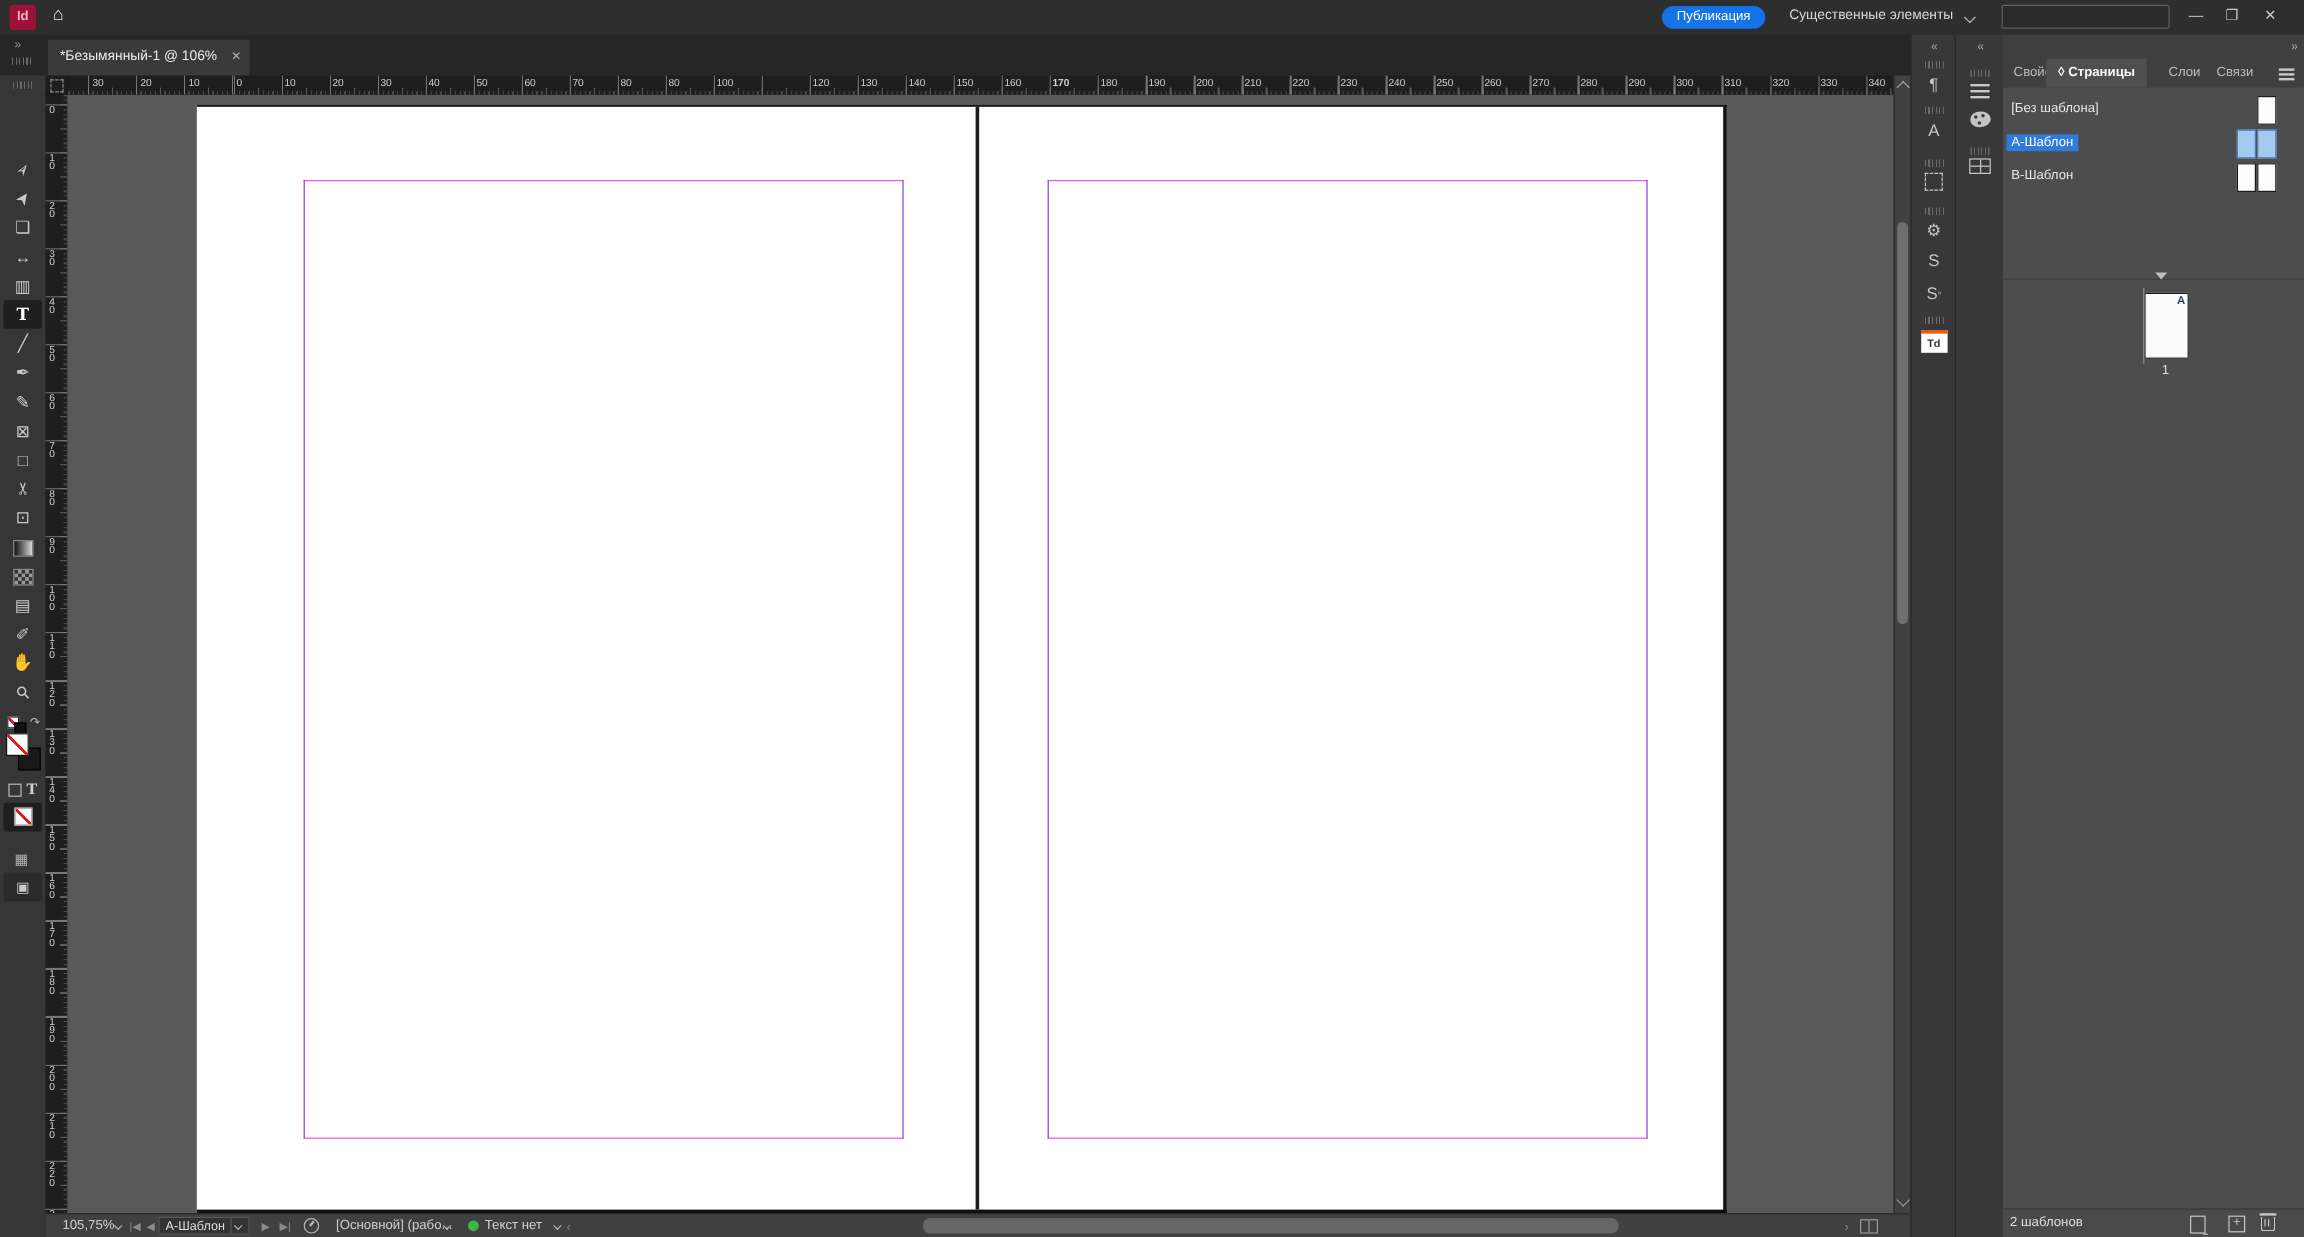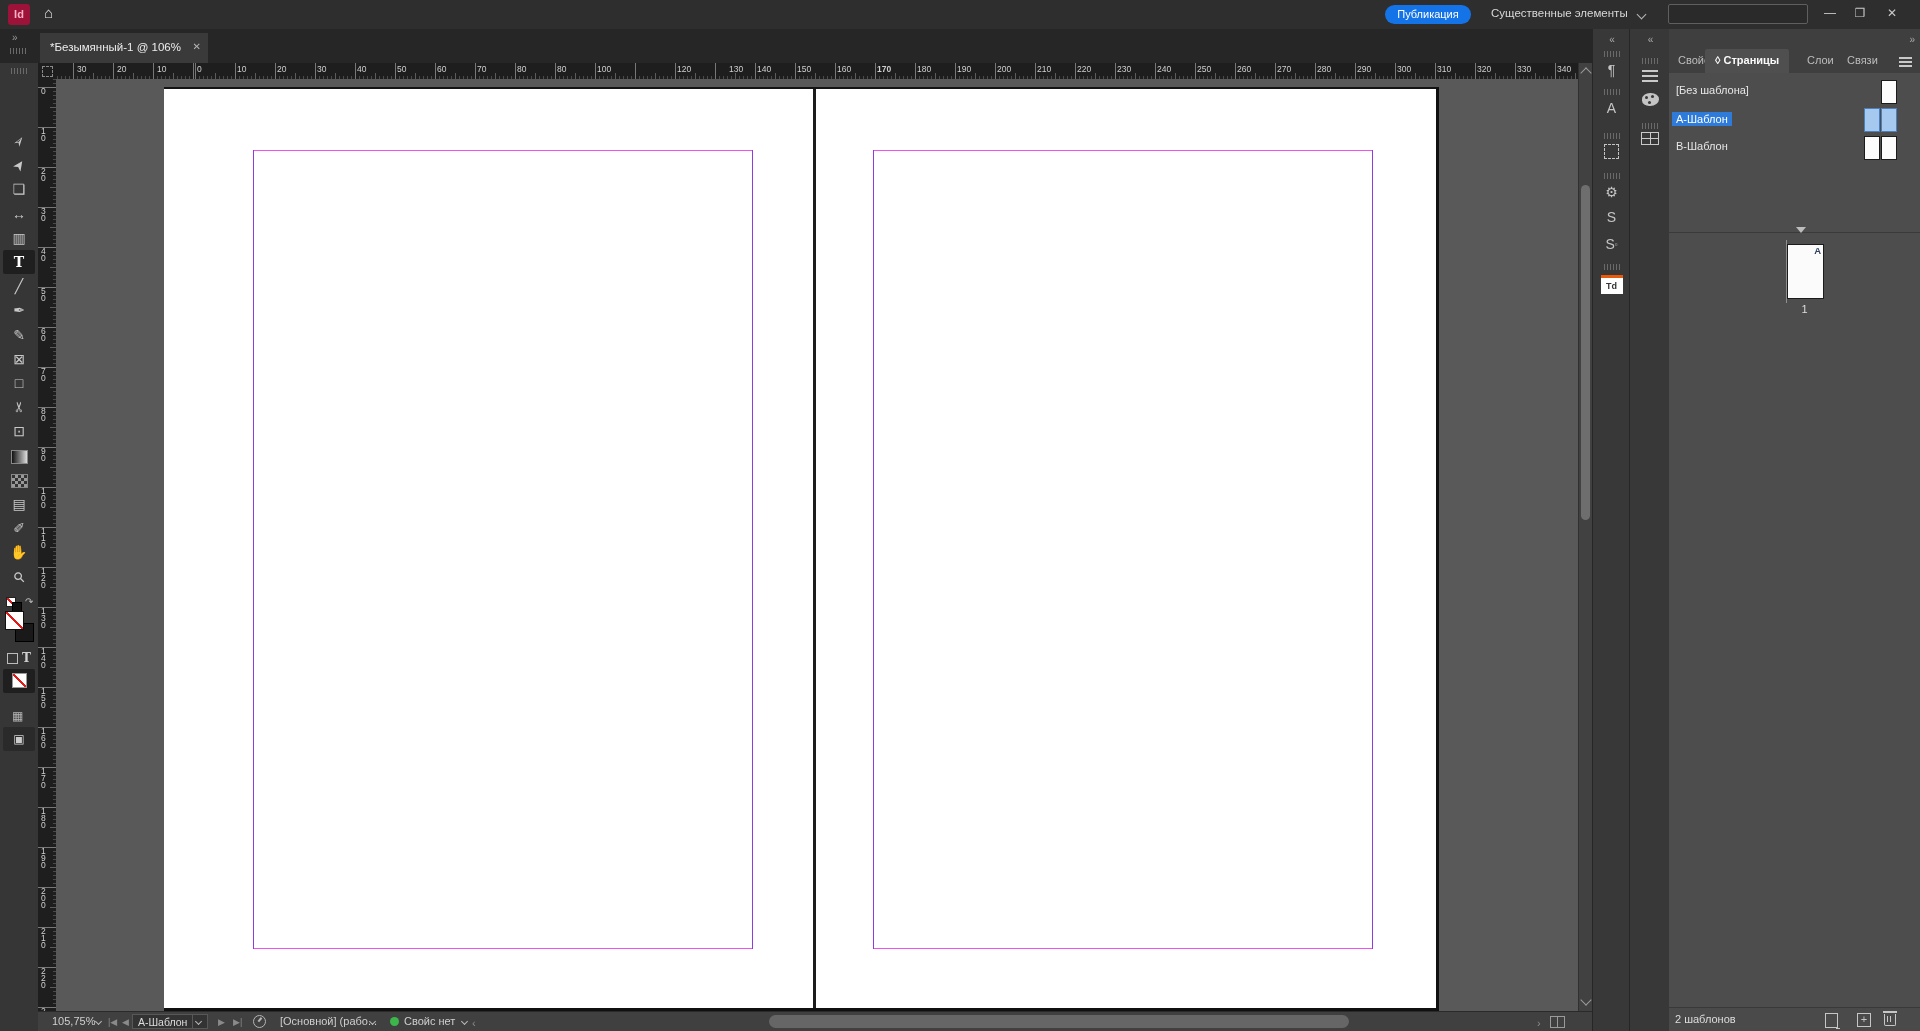--- a/index.html
+++ b/index.html
@@ -209,21 +209,21 @@
       <span class="hlab" style="left: 261px;">30</span>
       <span class="hlab" style="left: 301px;">40</span>
       <span class="hlab" style="left: 341px;">50</span>
       <span class="hlab" style="left: 381px;">60</span>
       <span class="hlab" style="left: 421px;">70</span>
       <span class="hlab" style="left: 461px;">80</span>
       <span class="hlab" style="left: 501px;">80</span>
       <span class="hlab" style="left: 541px;">100</span>
       <span class="hlab" style="left: 566px; margin-top: 35px;">110</span>
       <span class="hlab" style="left: 621px;">120</span>
-      <span class="hlab" style="left: 661px; padding-left: 12px;">130</span>
+      <span class="hlab" style="left: 661px;">130</span>
       <span class="hlab" style="left: 701px;">140</span>
       <span class="hlab" style="left: 741px;">150</span>
       <span class="hlab" style="left: 781px;">160</span>
       <span class="hlab" style="left: 821px; font-weight: bold;">170</span>
       <span class="hlab" style="left: 861px;">180</span>
       <span class="hlab" style="left: 901px;">190</span>
       <span class="hlab" style="left: 941px;">200</span>
       <span class="hlab" style="left: 981px;">210</span>
       <span class="hlab" style="left: 1021px;">220</span>
       <span class="hlab" style="left: 1061px;">230</span>
@@ -337,21 +337,21 @@
       <span class="dc">
           <span class="chv"></span>
         </span>
     </div>
     <span class="sb nav" style="left:180px;">▶</span>
     <span class="sb nav" style="left:195px;">▶|</span>
     <div class="gauge" style="left:215px;"></div>
     <span class="sb" style="left:242px;">[Основной] (рабо...</span>
     <span class="chv" style="position:absolute;left:332px;top:7px;width:4px;height:4px;"></span>
     <div class="okdot" style="left:352px;"></div>
-    <span class="sb" style="left:366px;">Свойс нет</span>
+    <span class="sb" style="left:366px;">Текст нет</span>
     <span class="chv" style="position:absolute;left:424px;top:7px;width:4px;height:4px;"></span>
     <span class="sb nav" style="left:434px;font-size:11px;">‹</span>
     <div class="hthumb"></div>
     <span class="sb nav" style="left:1499px;font-size:11px;">›</span>
     <div class="split-ic"></div>
   </div>
 
   <div class="dcol" style="left:1592px;width:37px;" id="dock1">
     <div class="dhead">«</div>
   <div class="grip dgrip" style="top: 22px;"></div>

